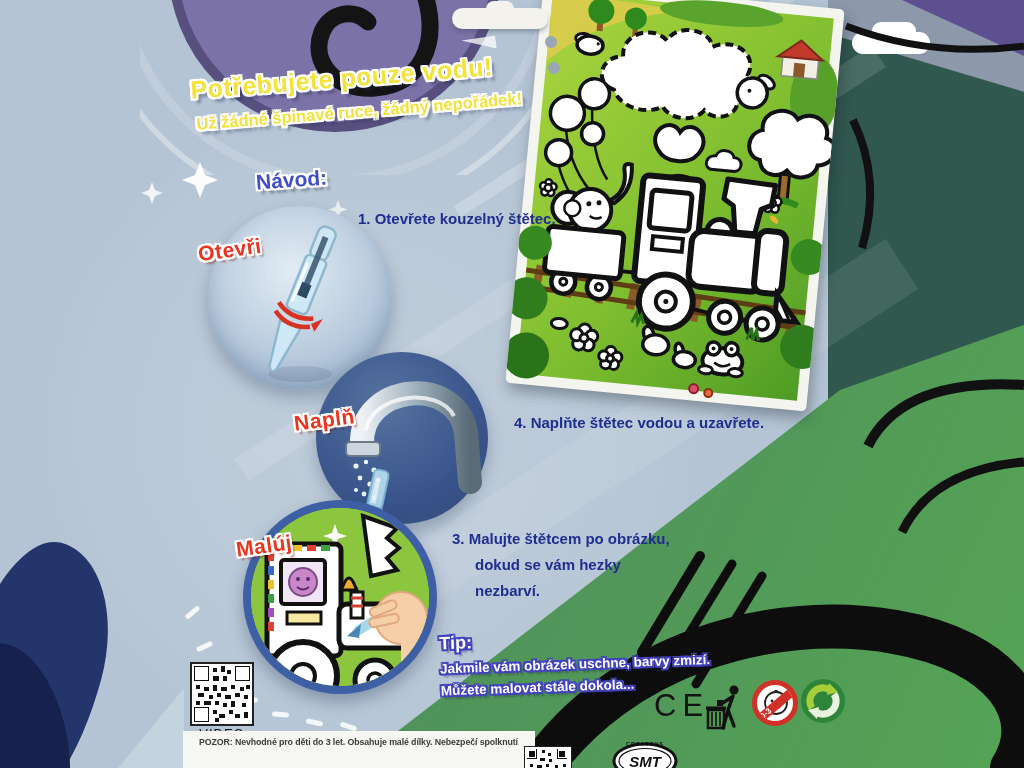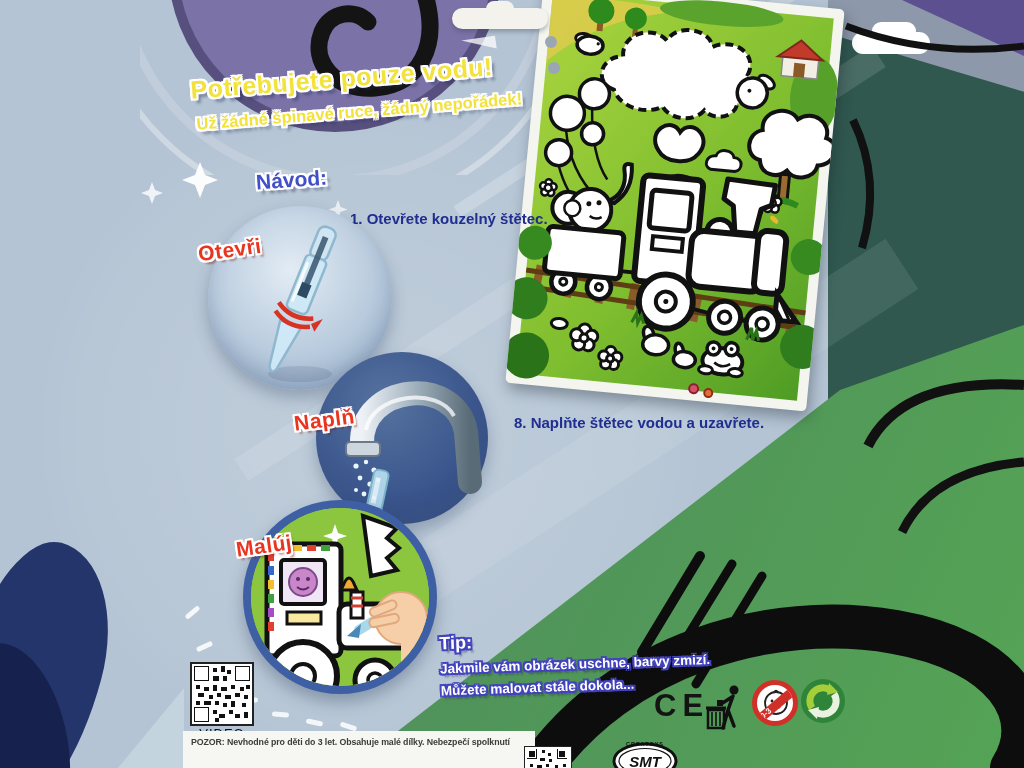--- a/index.html
+++ b/index.html
@@ -19,21 +19,21 @@
   .rlabel{color:#e93520;font-weight:800;font-size:21px;letter-spacing:.5px;
         text-shadow:-2px -2px 0 #fff,0 -2px 0 #fff,2px -2px 0 #fff,-2px 0 0 #fff,
         2px 0 0 #fff,-2px 2px 0 #fff,0 2px 0 #fff,2px 2px 0 #fff,3px 4px 2px rgba(120,20,10,.45);}
   .circle{border-radius:50%;box-shadow:0 8px 16px rgba(40,60,90,.3), inset 0 -10px 18px rgba(70,90,130,.25);}
   .dash{position:absolute;width:17px;height:5px;background:rgba(255,255,255,.85);border-radius:3px;}
   .streak{position:absolute;background:rgba(255,255,255,.12);transform:rotate(-33deg);}
   .tip-title{font-size:18px;font-weight:800;color:#fff;}
   .tip-line{font-size:13.5px;font-weight:700;color:#fff;margin-top:7px;}
   .warn{font-size:8.8px;font-weight:600;color:#3c3c3c;line-height:12.5px;letter-spacing:-.1px;}
   .qr-label{font-size:13px;color:#111;letter-spacing:1px;font-weight:500;}
-  .ce{font-size:31px;color:#141414;font-weight:700;letter-spacing:6px;text-align:right;}
+  .ce{font-size:31px;color:#141414;font-weight:400;letter-spacing:6px;text-align:right;}
   .code{font-size:11.5px;font-weight:700;color:#222;}
   .barcode{height:12px;margin-top:2px;background:repeating-linear-gradient(90deg,
       #111 0,#111 2px,#fff 2px,#fff 4px,#111 4px,#111 5px,#fff 5px,#fff 8px,#111 8px,#111 11px,#fff 11px,#fff 13px);}
 </style>
 </head>
 <body>
 
 <div id="page">
 
   <div class="abs" style="left:40px;top:100px;width:660px;height:660px;border-radius:50%;
@@ -249,41 +249,41 @@
               box-shadow:0 3px 4px rgba(60,70,90,.35);">
     <div class="abs" style="left:34px;top:-7px;width:28px;height:12px;background:#f4f2ec;border-radius:8px 8px 0 0;"></div>
   </div>
   <div class="abs" style="left:462px;top:38px;width:0;height:0;border-left:34px solid transparent;
               border-top:13px solid rgba(255,255,255,.75);transform:rotate(-8deg);"></div>
 
   <div class="abs headline ow" style="left:190px;top:64px;">Potřebujete pouze vodu!</div>
   <div class="abs subheadline ow" style="left:196px;top:102px;">Už žádné špinavé ruce, žádný nepořádek!</div>
   <div class="abs navod ow" style="left:256px;top:168px;">Návod:</div>
 
-  <div class="abs step" style="left:350px;top:206px;width:186px;">1. Otevřete kouzelný štětec.</div>
+  <div class="abs step" style="left:358px;top:206px;width:186px;">1. Otevřete kouzelný štětec.</div>
   <div class="abs circle" style="left:208px;top:206px;width:184px;height:184px;
               background:radial-gradient(circle at 45% 35%,#e2ecf4,#b8cadd 55%,#8fa9c2);">
     <svg width="184" height="184" viewBox="0 0 184 184">
       <ellipse cx="92" cy="168" rx="32" ry="8" fill="rgba(70,90,120,.18)"></ellipse>
       <g transform="rotate(22 92 92)">
         <rect x="84" y="16" width="18" height="34" rx="7" fill="#cfe6f2" stroke="#8fb8cf" stroke-width="2.5"></rect>
         <rect x="82" y="48" width="22" height="58" rx="5" fill="rgba(205,232,246,.92)" stroke="#8fb8cf" stroke-width="2.5"></rect>
         <rect x="90" y="26" width="6" height="62" fill="#37556e" opacity=".85"></rect>
         <rect x="88" y="76" width="10" height="14" fill="#2c4a64"></rect>
         <path d="M82 120 h22 l-7 46 q-3 9 -8 0 z" fill="rgba(208,234,248,.9)" stroke="#8fb8cf" stroke-width="2.5"></path>
         <path d="M86 56 v 42" stroke="rgba(255,255,255,.8)" stroke-width="3"></path>
         <path d="M74 104 q 18 12 38 2" stroke="#d63324" stroke-width="4.5" fill="none"></path>
         <path d="M74 113 q 18 12 38 2" stroke="#d63324" stroke-width="4.5" fill="none"></path>
         <path d="M112 112 L121 103 L118 118 Z" fill="#d63324"></path>
       </g>
     </svg>
   </div>
   <div class="abs rlabel" style="left:198px;top:238px;transform:rotate(-8deg);">Otevři</div>
 
-  <div class="abs step" style="left:514px;top:410px;width:240px;">8. Naplňte štětec vodou a uzavřete.</div>
+  <div class="abs step" style="left:514px;top:410px;width:240px;">4. Naplňte štětec vodou a uzavřete.</div>
   <div class="abs circle" style="left:316px;top:352px;width:172px;height:172px;
               background:radial-gradient(circle at 40% 30%,#55729f,#3a558c 60%,#2d4679);">
     <svg width="172" height="172" viewBox="0 0 172 172">
       <defs>
         <linearGradient id="chrome" x1="0" y1="0" x2="1" y2="0">
           <stop offset="0" stop-color="#eef2f6"></stop>
             <stop offset=".5" stop-color="#9fb0bd"></stop>
             <stop offset="1" stop-color="#5a6b78"></stop>
         </linearGradient>
       </defs>
@@ -303,20 +303,21 @@
       </g>
       <g transform="rotate(12 62 140)">
         <rect x="54" y="118" width="15" height="40" rx="5" fill="rgba(190,228,244,.88)" stroke="#7ab2cc" stroke-width="2"></rect>
         <path d="M54 156 h15 l-6 34 q-2 6 -4 0 z" fill="rgba(190,228,244,.88)" stroke="#7ab2cc" stroke-width="2"></path>
         <rect x="57" y="126" width="5" height="26" fill="rgba(255,255,255,.55)"></rect>
       </g>
     </svg>
   </div>
   <div class="abs rlabel" style="left:294px;top:408px;transform:rotate(-7deg);">Naplň</div>
 
+  <div class="abs step" style="left:452px;top:526px;width:215px;">3. Malujte štětcem po obrázku, dokud se vám hezky nezbarví.</div>
   <div class="abs" style="left:243px;top:500px;width:194px;height:194px;border-radius:50%;
               border:8px solid #3f5fa5;box-sizing:border-box;overflow:hidden;background:#8cc63f;
               box-shadow:0 8px 16px rgba(40,60,90,.35);">
     <svg width="178" height="178" viewBox="0 0 178 178">
       <rect width="178" height="178" fill="#8cc63f"></rect>
       <path d="M112 8 l34 12 -10 10 12 10 -12 10 10 12 -26 6 z" fill="#fff" stroke="#111" stroke-width="4"></path>
       <path d="M84 16 l3 9 9 3 -9 3 -3 9 -3 -9 -9 -3 9 -3 z" fill="#fff"></path>
       <rect x="16" y="36" width="74" height="112" rx="6" fill="#fff" stroke="#111" stroke-width="5"></rect>
       <g>
         <rect x="17" y="44" width="6" height="9" fill="#e04030"></rect>
@@ -414,21 +415,21 @@
           <rect x="21" y="24" width="2" height="2"></rect>
             <rect x="25" y="23" width="2" height="3"></rect>
             <rect x="11" y="26" width="2" height="2"></rect>
         </g>
       </svg>
     </div>
     <div class="qr-label">VIDEO</div>
   </div>
 
   <div class="abs" style="left:183px;top:731px;width:352px;height:37px;background:#f6f6f2;
-              box-sizing:border-box;padding:5px 8px 0;">
+              box-sizing:border-box;padding:5px 16px 0;">
     <div class="warn">POZOR: Nevhodné pro děti do 3 let. Obsahuje malé dílky. Nebezpečí spolknutí</div>
   </div>
 
   <div class="abs" style="left:524px;top:746px;width:46px;height:22px;overflow:hidden;background:#fff;border:1px solid #222;">
     <svg width="44" height="44" viewBox="0 0 29 29" shape-rendering="crispEdges">
       <rect width="29" height="29" fill="#fff"></rect>
       <g fill="#111">
         <rect x="1" y="1" width="7" height="7"></rect>
           <rect x="21" y="1" width="7" height="7"></rect>
         <rect x="2" y="2" width="5" height="5" fill="none" stroke="#fff" stroke-width="1"></rect>

